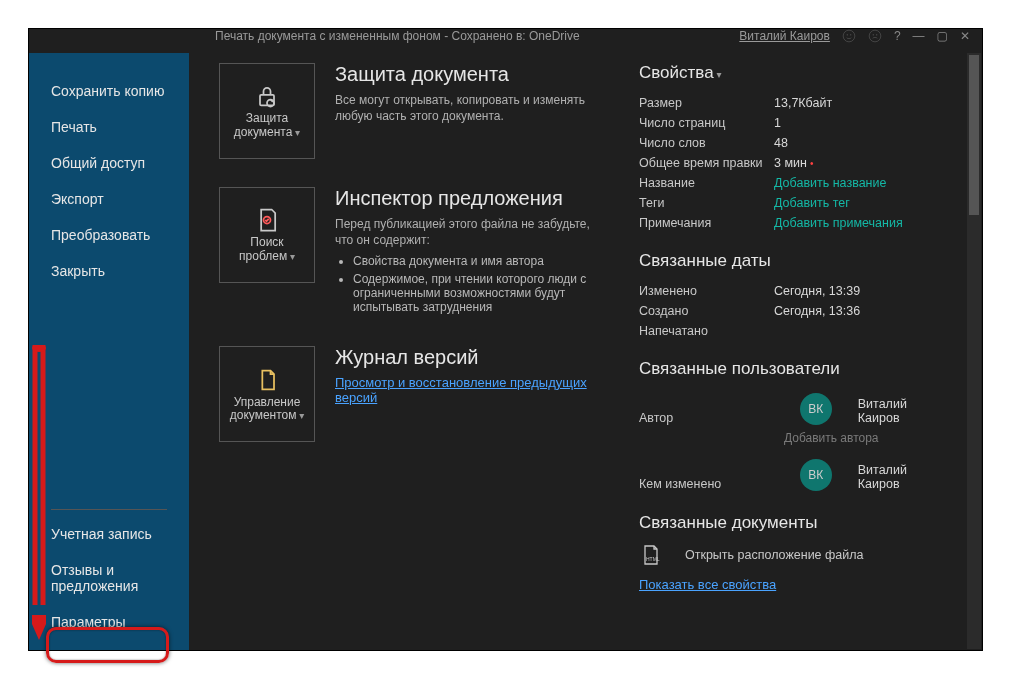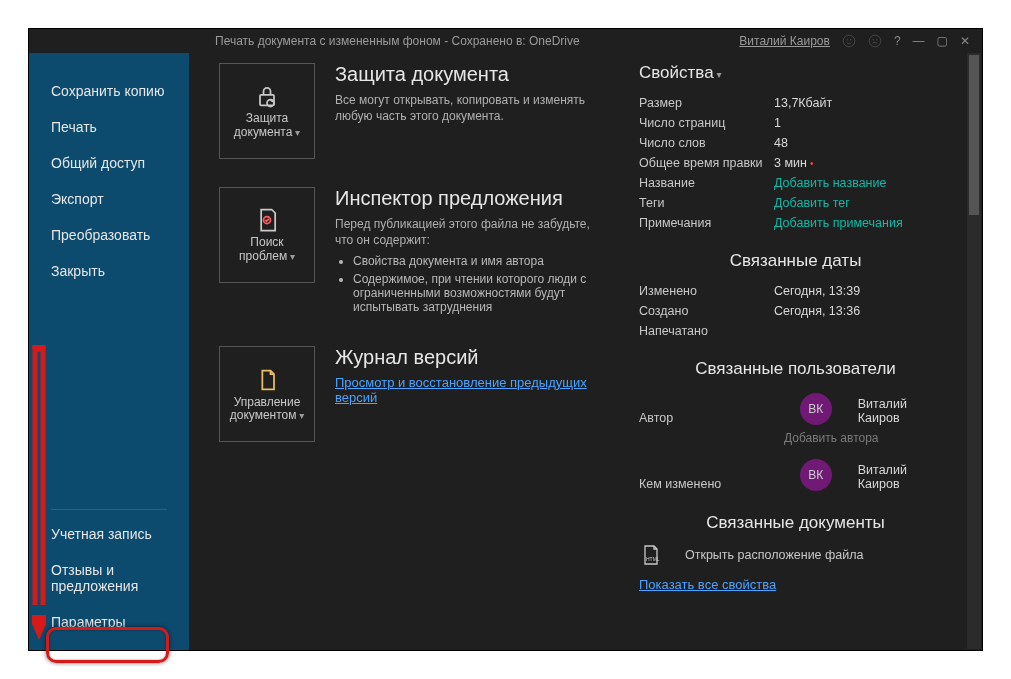--- a/index.html
+++ b/index.html
@@ -17,21 +17,21 @@
     left: 28px; top: 28px;
     width: 955px; height: 623px;
     background: #1f1f1f;
     border: 1px solid #000;
     display: flex;
     flex-direction: column;
   }
   .titlebar {
     height: 24px;
     display: flex;
-    align-items: center;
+    align-items: flex-start;
     color: #9a9a9a;
     font-size: 12px;
     padding: 0 12px 0 186px;
     position: relative;
   }
   .titlebar .title-text { white-space: nowrap; }
   .titlebar .user-area { margin-left: auto; display: flex; align-items: center; gap: 12px; }
   .titlebar .user-name { color: #9a9a9a; text-decoration: underline; }
   .titlebar .tb-icon { width: 14px; height: 14px; opacity: .6; }
   .main { flex: 1; display: flex; overflow: hidden; }
@@ -68,31 +68,31 @@
   .tile svg { width: 28px; height: 28px; stroke: #c8c8c8; fill: none; stroke-width: 1.5; }
   .tile .tile-label { line-height: 1.15; }
   .card-body { flex: 1; }
   .card-body h2 { font-size: 20px; font-weight: 400; color: #e6e6e6; margin-bottom: 6px; }
   .card-body .desc { font-size: 12px; color: #b0b0b0; line-height: 1.35; }
   .card-body ul { margin: 6px 0 0 18px; font-size: 12px; color: #b8b8b8; }
   .card-body ul li { margin-bottom: 4px; }
   .link { color: #4aa3ff; text-decoration: underline; cursor: pointer; font-size: 13px; display: inline-block; }
   .dropdown-chevron::after { content: " ▾"; font-size: 10px; color: #999; }
   .rsec { margin-bottom: 18px; }
-  .rsec h3 { font-size: 17px; font-weight: 400; color: #e6e6e6; margin-bottom: 10px; text-align: center; }
+  .rsec h3 { font-size: 17px; font-weight: 400; color: #e6e6e6; margin-bottom: 10px; }
   .rsec h3.dropdown-chevron { display: inline-block; }
   .prop-row { display: flex; font-size: 12.5px; padding: 3px 0; }
   .prop-row .k { width: 135px; color: #c8c8c8; }
   .prop-row .v { color: #d8d8d8; }
   .prop-row .v.hint { color: #14b8a6; }
   .red-dot::after { content: "•"; color: #ff4040; margin-left: 3px; font-size: 10px; }
   .user-row { display: flex; align-items: flex-end; gap: 26px; padding: 4px 0; }
   .avatar {
     width: 32px; height: 32px; border-radius: 50%;
-    background: #701a75; color: #ccc;
+    background: #0f766e; color: #ccc;
     display: flex; align-items: center; justify-content: center;
     font-size: 12px;
   }
   .user-row.small .k { width: 135px; font-size: 12.5px; color: #c8c8c8; }
   .user-row .name { font-size: 12.5px; color: #d8d8d8; }
   .add-author { margin-left: 145px; color: #7a7a7a; font-size: 12px; padding: 2px 0; }
   .file-link { display: flex; align-items: center; gap: 22px; font-size: 12.5px; color: #c8c8c8; cursor: pointer; margin-bottom: 10px; }
   .file-link svg { width: 24px; height: 24px; stroke: #c8c8c8; fill: none; stroke-width: 1.3; }
   .scrollbar-track { position: absolute; right: 1px; top: 24px; bottom: 1px; width: 14px; background: #2b2b2b; }
   .scrollbar-thumb { position: absolute; left: 2px; right: 2px; top: 2px; height: 160px; background: #555; }

